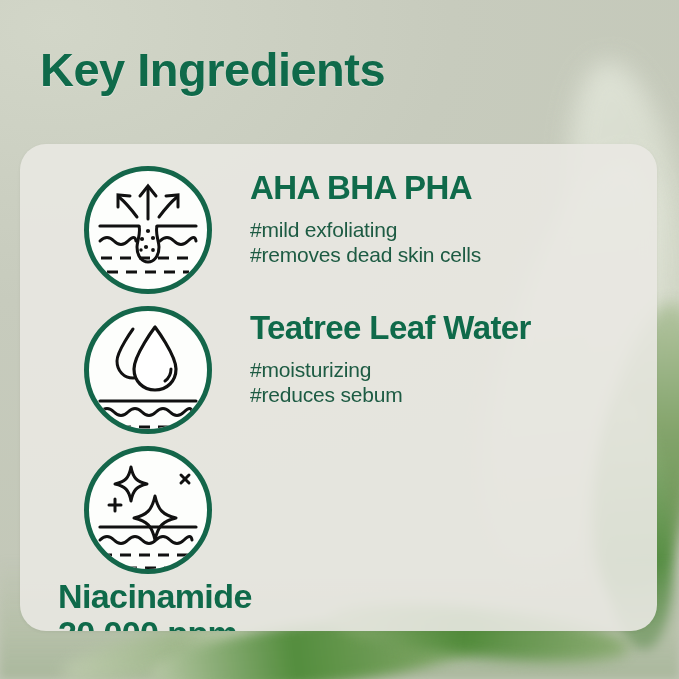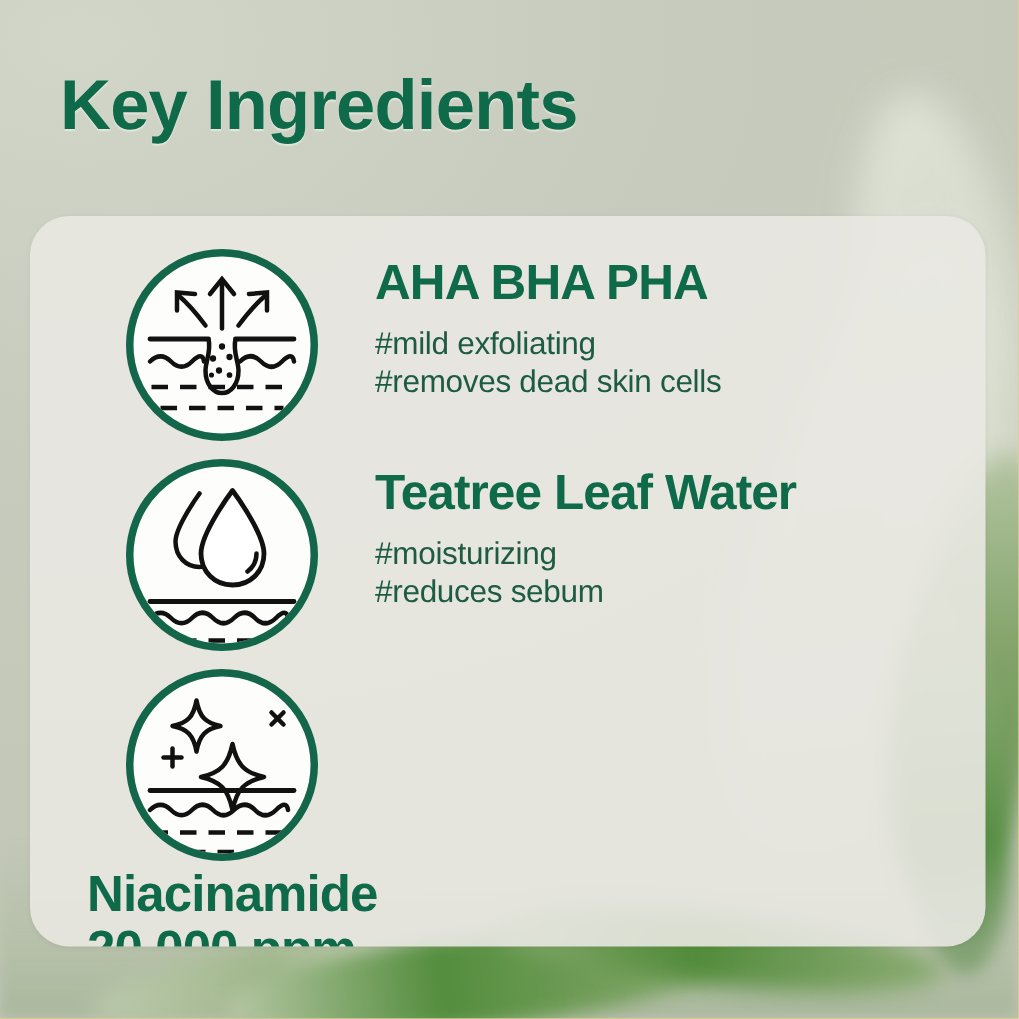--- a/index.html
+++ b/index.html
@@ -5,21 +5,21 @@
   html,body{margin:0;padding:0;}
   body{
     width:679px;height:679px;
     font-family:"Liberation Sans", sans-serif;
     background:#ccd0c2;
     overflow:hidden;
   }
   .poster{
     position:relative;
     width:679px;height:679px;
-    background:#eab308;
+    background:#f9a8d4;
     overflow:hidden;
   }
   
   .bg-wash{
     position:absolute;inset:0;
     background:
       radial-gradient(130% 90% at 8% 4%, #d2d6c8 0%, #c7cbbd 45%, #c2c7b7 100%);
   }
   .leaf{
     position:absolute;

